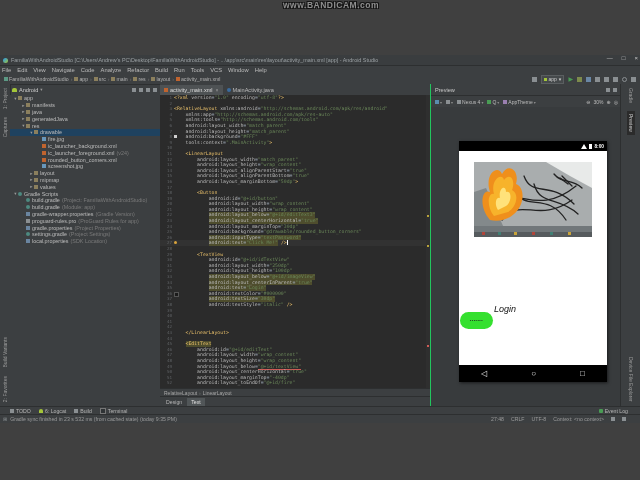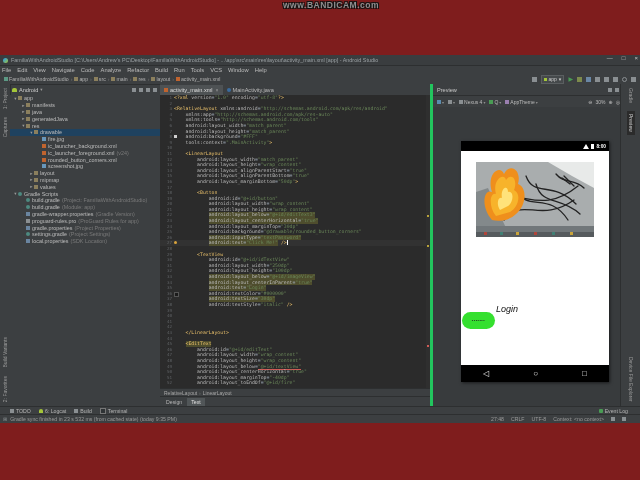--- a/index.html
+++ b/index.html
@@ -1,16 +1,16 @@
 <!DOCTYPE html>
 <html><head>
 <meta charset="utf-8">
 <style>
   html,body{margin:0;padding:0;background:#000;}
-  #stage{position:relative;width:640px;height:480px;background:#7f1d1d;overflow:hidden;
+  #stage{position:relative;width:640px;height:480px;background:#404040;overflow:hidden;
          font-family:"Liberation Sans",sans-serif;color:#bbb;}
   #ide{position:absolute;left:0;top:55px;width:640px;height:367px;background:#3c3f41;}
 
   
   #titlebar{position:absolute;left:0;top:0;width:640px;height:10px;background:#3a3d3f;
             border-bottom:1px solid #2d2f30;display:flex;align-items:center;}
   #as-logo{width:5px;height:5px;border-radius:50%;background:linear-gradient(135deg,#2196f3,#a4c639);margin:0 3px;}
   #win-title{font-size:5.4px;color:#9aa0a3;white-space:nowrap;overflow:hidden;max-width:500px;}
   #win-controls{position:absolute;right:2px;top:0;display:flex;gap:9px;font-size:6px;color:#c7c7c7;}
   #win-controls span{cursor:default;}
@@ -100,21 +100,21 @@
   #ed-breadcrumb{position:absolute;left:0;top:293px;width:270px;height:8px;background:#3c3f41;
                  border-top:1px solid #2d2f30;display:flex;align-items:center;gap:2px;padding-left:4px;
                  font-size:5px;color:#a9a9a9;}
   #ed-tabs{position:absolute;left:0;top:301px;width:270px;height:10px;background:#3c3f41;
            display:flex;align-items:center;gap:1px;padding-left:2px;border-top:1px solid #2d2f30;}
   .dtab{font-size:5.2px;color:#b5b5b5;padding:1px 4px;}
   .dtab.active{background:#515658;color:#e0e0e0;}
 
   
   #preview{position:absolute;left:430px;top:29px;width:190px;height:322px;background:#3c3f41;
-           border-left:3px solid #22c55e;}
+           border-left:1px solid #22c55e;}
   #preview-header{height:11px;display:flex;align-items:center;border-bottom:1px solid #2d2f30;}
   #preview-header .lbl{font-size:5.6px;color:#c7c7c7;margin-left:4px;}
   #preview-header-icons{margin-left:auto;display:flex;gap:3px;margin-right:4px;}
   #preview-toolbar{height:12px;display:flex;align-items:center;gap:4px;padding-left:4px;
                    border-bottom:1px solid #2d2f30;font-size:5px;color:#bdbdbd;}
   .pti{width:4px;height:4px;background:#8a8f92;display:inline-block;}
   .ptdd{display:flex;align-items:center;gap:1px;}
   .ptdd .dd{font-size:4px;color:#8d8d8d;}
   .apichip{width:4px;height:4px;background:#499c54;display:inline-block;}
   #preview-zoom{margin-left:auto;margin-right:3px;display:flex;align-items:center;gap:3px;color:#bdbdbd;}

